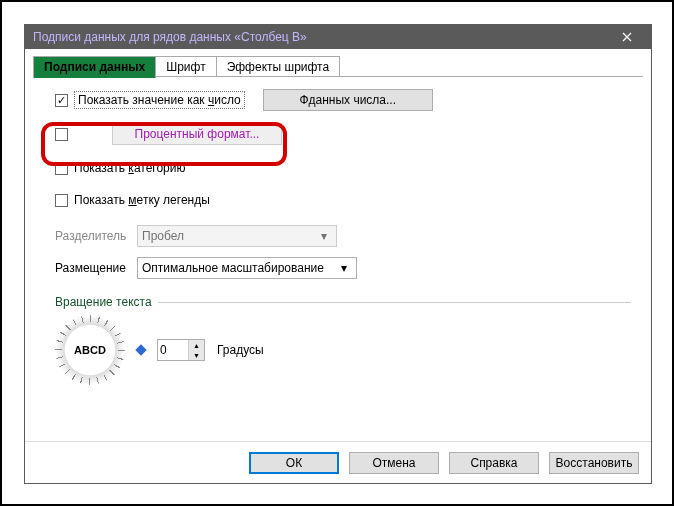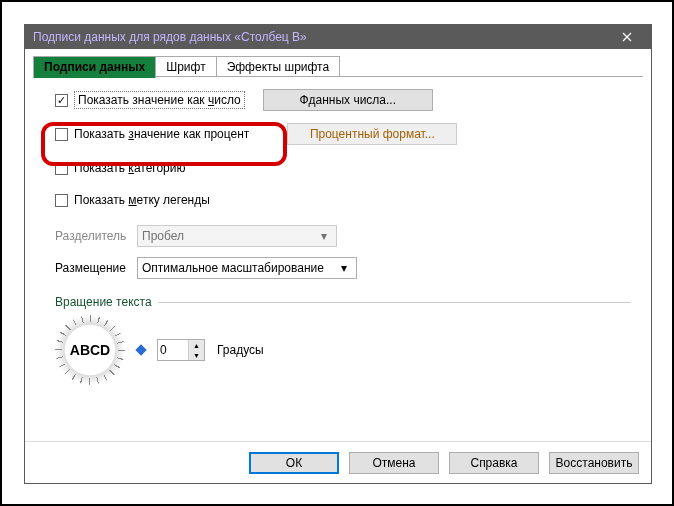--- a/index.html
+++ b/index.html
@@ -15,34 +15,34 @@
     .tab { padding: 3px 10px; border: 1px solid #aaa; border-bottom: none; background: #fff; margin-right: -1px; cursor: pointer; z-index: 0; position: relative; }
     .tab.active { font-weight: bold; z-index: 2; background: #15803d; padding-bottom: 4px; margin-bottom: -1px; }
     .content { flex: 1; padding: 10px 20px 10px 30px; position: relative; }
     .row { display: flex; align-items: center; height: 26px; margin-bottom: 6px; }
     .chk { width: 13px; height: 13px; border: 1px solid #666; background: #fff; margin-right: 6px; display: inline-flex; align-items: center; justify-content: center; cursor: pointer; flex-shrink: 0; }
     .chk.checked::after { content: "✓"; font-size: 11px; line-height: 11px; color: #000; }
     .chk-label { display: inline-block; }
     .chk-label .ul { text-decoration: underline; }
     .chk-label.dotted { border: 1px dotted #777; padding: 1px 3px; }
     .btn { height: 22px; border: 1px solid #adadad; background: #e1e1e1; padding: 0 12px; cursor: pointer; display: inline-flex; align-items: center; justify-content: center; }
-    .btn.disabled { color: #a16207; background: #efefef; border-color: #ccc; cursor: default; }
+    .btn.disabled { color: #a21caf; background: #efefef; border-color: #ccc; cursor: default; }
     .btn.default { border: 1px solid #0078d7; box-shadow: inset 0 0 0 1px #0078d7; }
     .sidebtn { width: 170px; margin-left: 18px; }
     .label-col { width: 82px; display: inline-block; }
     .select { flex: 0 0 200px; height: 22px; border: 1px solid #adadad; background: #fff; display: flex; align-items: center; padding: 0 4px; justify-content: space-between; cursor: pointer; }
     .select.disabled { color: #737373; border-color: #ccc; background: #f4f4f4; cursor: default; }
     .select .arrow { width: 16px; text-align: center; }
     .fieldset-label { color: #14532d; margin: 8px 0 4px 0; display: flex; align-items: center; }
     .fieldset-label .line { flex: 1; border-top: 1px solid #ccc; margin-left: 6px; }
     .rotation-row { display: flex; align-items: center; gap: 12px; margin-top: 6px; }
     .dial { width: 70px; height: 70px; position: relative; }
     .dial-ring { width: 70px; height: 70px; border-radius: 50%; background: radial-gradient(circle, #fff 50%, #ddd 52%, #fff 70%); position: relative; display: flex; align-items: center; justify-content: center; }
     .dial-ring::before { content: ""; position: absolute; inset: 0; border-radius: 50%; background: repeating-conic-gradient(#888 0deg 2deg, transparent 2deg 15deg); -webkit-mask: radial-gradient(circle, transparent 28px, #000 28px); mask: radial-gradient(circle, transparent 28px, #000 28px); }
-    .dial-text { font-weight: bold; font-size: 14px; z-index: 1; }
+    .dial-text { font-weight: bold; font-size: 11px; z-index: 1; }
     .diamond { width: 8px; height: 8px; background: #2a6bd4; transform: rotate(45deg); }
     .spinner { width: 48px; height: 22px; border: 1px solid #adadad; display: flex; align-items: center; background: #fff; }
     .spinner input { border: none; width: 30px; padding: 0 2px; font-size: 12px; outline: none; }
     .spinbtns { width: 16px; height: 20px; display: flex; flex-direction: column; border-left: 1px solid #ccc; }
     .spinbtns div { flex: 1; font-size: 7px; display: flex; align-items: center; justify-content: center; cursor: pointer; background: #e8e8e8; }
     .footer { height: 42px; border-top: 1px solid #ddd; display: flex; align-items: center; justify-content: flex-end; gap: 10px; padding: 0 12px; }
     .footer .btn { width: 90px; }
     .highlight { position: absolute; left: 39px; top: 120px; width: 246px; height: 44px; border: 4px solid #d40000; border-radius: 12px; pointer-events: none; z-index: 5; }
     .row-group1 { margin-left: 0; }
     .disabled-text { color: #888; }
@@ -74,21 +74,20 @@
         <span class="chk checked"></span>
         <span class="chk-label dotted"><span>Показать значение как </span><span class="ul">ч</span><span>исло</span></span>
         <span class="btn sidebtn">
             <span class="ul">Ф</span>
             <span>данных числа...</span>
           </span>
       </div>
 
       <div class="row row-group1" style="margin-top:8px;margin-bottom:8px;">
         <span class="chk"></span>
-        <span class="chk-label"><span>Показать </span><span class="ul">з</span><span>начение как процент</span></span>
         <span class="btn sidebtn disabled" style="margin-left:38px;">Процентный формат...</span>
       </div>
 
       <div class="row row-group1">
         <span class="chk"></span>
         <span class="chk-label"><span>Показать </span><span class="ul">к</span><span>атегорию</span></span>
       </div>
 
       <div class="row row-group1">
         <span class="chk"></span>

